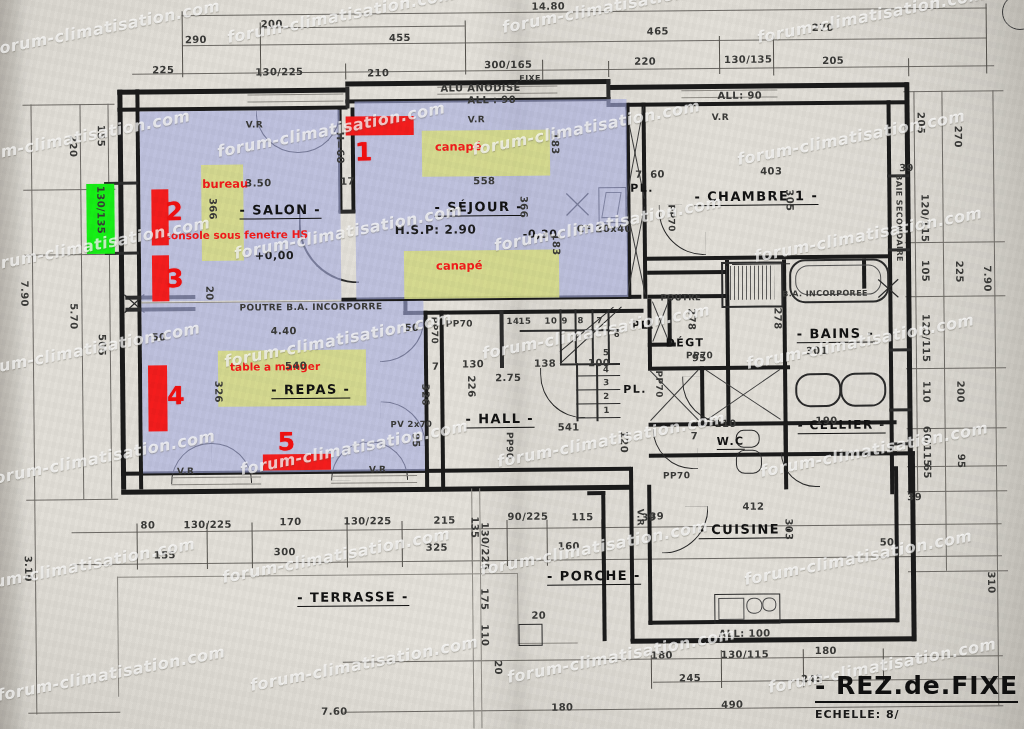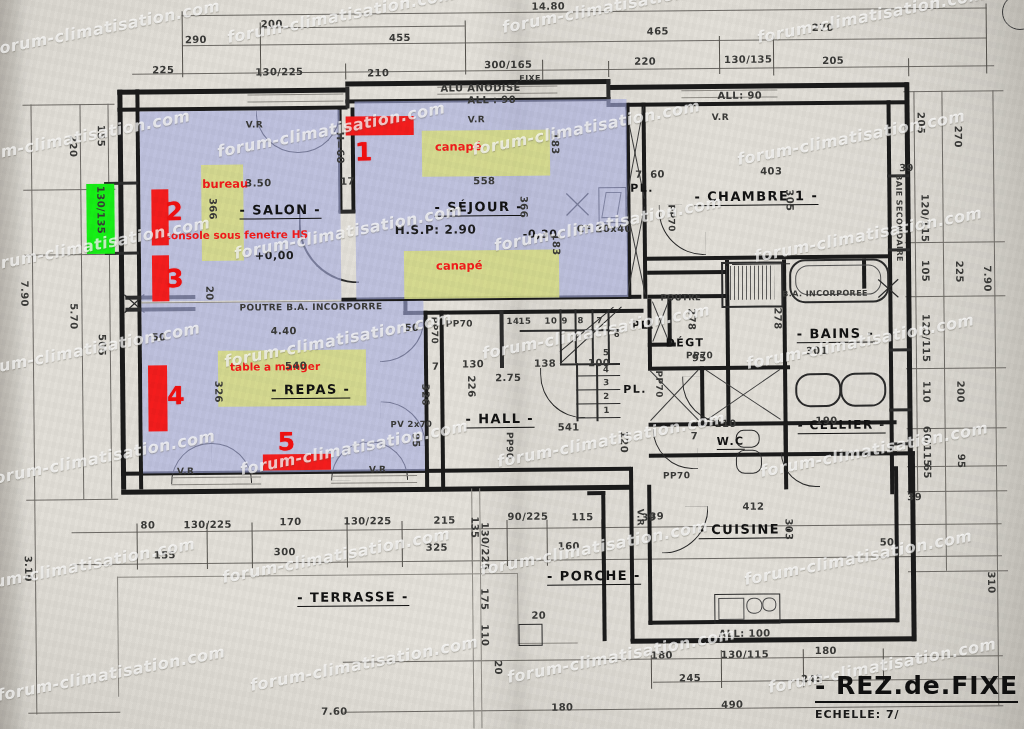--- a/index.html
+++ b/index.html
@@ -549,18 +549,18 @@
     <div class="wmt" style="left:478px;top:538px;">forum-climatisation.com</div>
     <div class="wmt" style="left:742px;top:548px;">forum-climatisation.com</div>
     <div class="wmt" style="left:-5px;top:664px;">forum-climatisation.com</div>
     <div class="wmt" style="left:248px;top:654px;">forum-climatisation.com</div>
     <div class="wmt" style="left:505px;top:646px;">forum-climatisation.com</div>
     <div class="wmt" style="left:766px;top:656px;">forum-climatisation.com</div>
   </div>
 
   <div id="title">
     <div id="titleName">- REZ.de.FIXE</div>
-    <div id="titleScale">ECHELLE: 7/</div>
+    <div id="titleScale">ECHELLE: 8/</div>
   </div>
 
   <div style="position:absolute;right:-14px;top:-6px;width:34px;height:34px;
               border:1.5px solid #3a3a3a;border-radius:50%;"></div>
 </div>
 
 </body></html>

